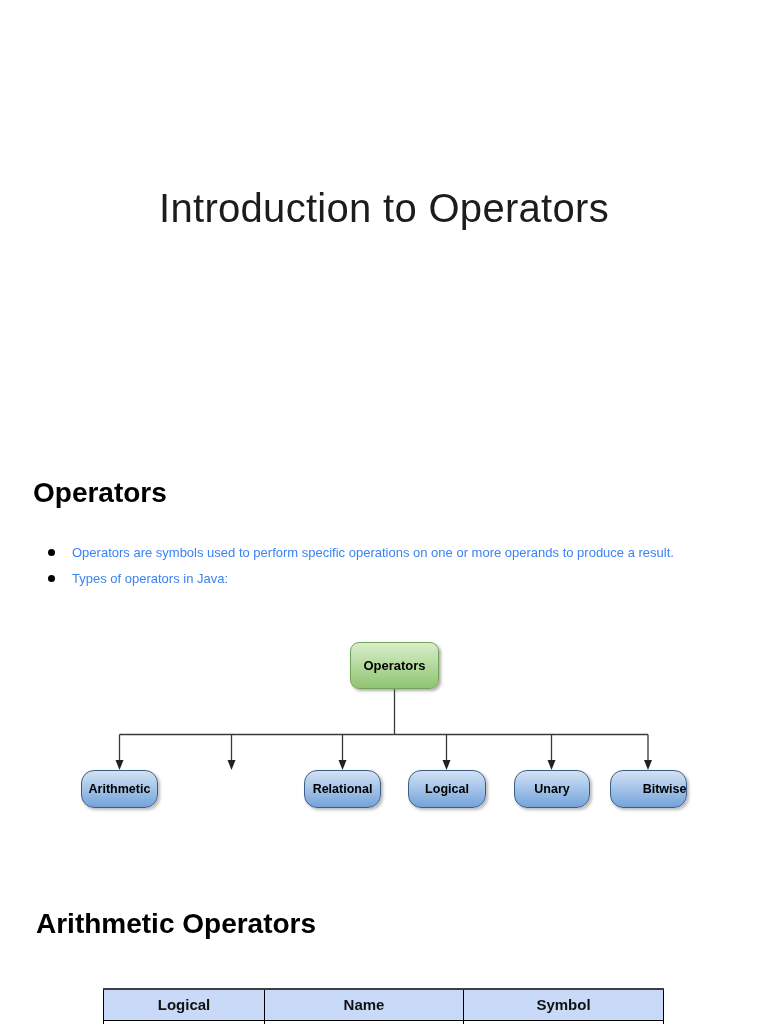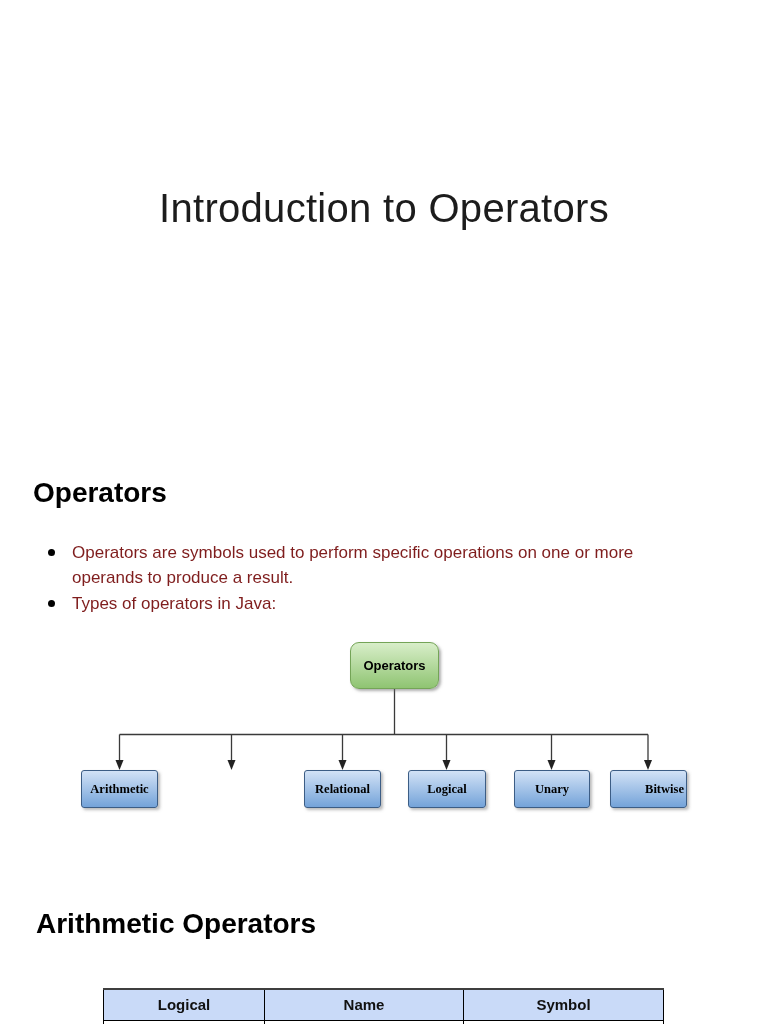--- a/index.html
+++ b/index.html
@@ -13,22 +13,22 @@
     text-align:center; font-size:40px; font-weight:400; color:#1c1c1c;
     letter-spacing:0.3px; line-height:1.1;
   }
   .section-heading {
     position:absolute; font-size:28px; font-weight:700; color:#000; line-height:1.15;
   }
   #heading-operators { left:33px; top:477px; }
   #heading-arithmetic { left:36px; top:908px; }
   .bullet-list { position:absolute; left:47px; top:540px; width:640px; list-style:none; }
   .bullet-item {
-    position:relative; padding-left:25px; font-size:17px; line-height:25px;
-    color:#7f1d1d; margin-bottom:1px;
+    position:relative; padding-left:25px; font-size:13px; line-height:25px;
+    color:#3b82f6; margin-bottom:1px;
   }
   .bullet-dot {
     position:absolute; left:1px; top:9px; width:7px; height:7px;
     background:#000; border-radius:50%;
   }
   .diagram { position:absolute; left:0; top:630px; width:768px; height:190px; }
   .connectors { position:absolute; left:0; top:0; width:768px; height:190px; }
   .node {
     position:absolute; display:flex; align-items:center; justify-content:center;
     font-weight:700; color:#000; text-align:center;
@@ -36,24 +36,23 @@
   .root-node {
     left:350px; top:12px; width:89px; height:47px;
     background:linear-gradient(180deg, #d8eec9 0%, #8fc472 100%);
     border:1.5px solid #74a457; border-radius:9px;
     box-shadow:2px 2px 3px rgba(110,110,110,0.55);
     font-size:13px;
   }
   .child-node {
     top:140px; height:38px;
     background:linear-gradient(180deg, #d2e2f6 0%, #74a3d9 100%);
-    border:1.5px solid #3c5d85; border-radius:3px;
+    border:1.5px solid #3c5d85; border-radius:13px;
     box-shadow:2px 2px 3px rgba(120,120,120,0.5);
     font-size:12.5px;
-    font-family:Liberation Serif, serif;
   }
   #node-arithmetic { left:81px;  width:77px; }
   #node-assignment { left:186px; width:90px; }
   #node-relational { left:304px; width:77px;justify-content:center; }
   #node-logical    { left:408px; width:78px; }
   #node-unary      { left:514px; width:76px; }
   #node-bitwise    { left:610px; width:77px;padding-left:32px; }
   .ops-table {
     position:absolute; left:103px; top:988px; width:560px;
     border-collapse:collapse; table-layout:fixed;

